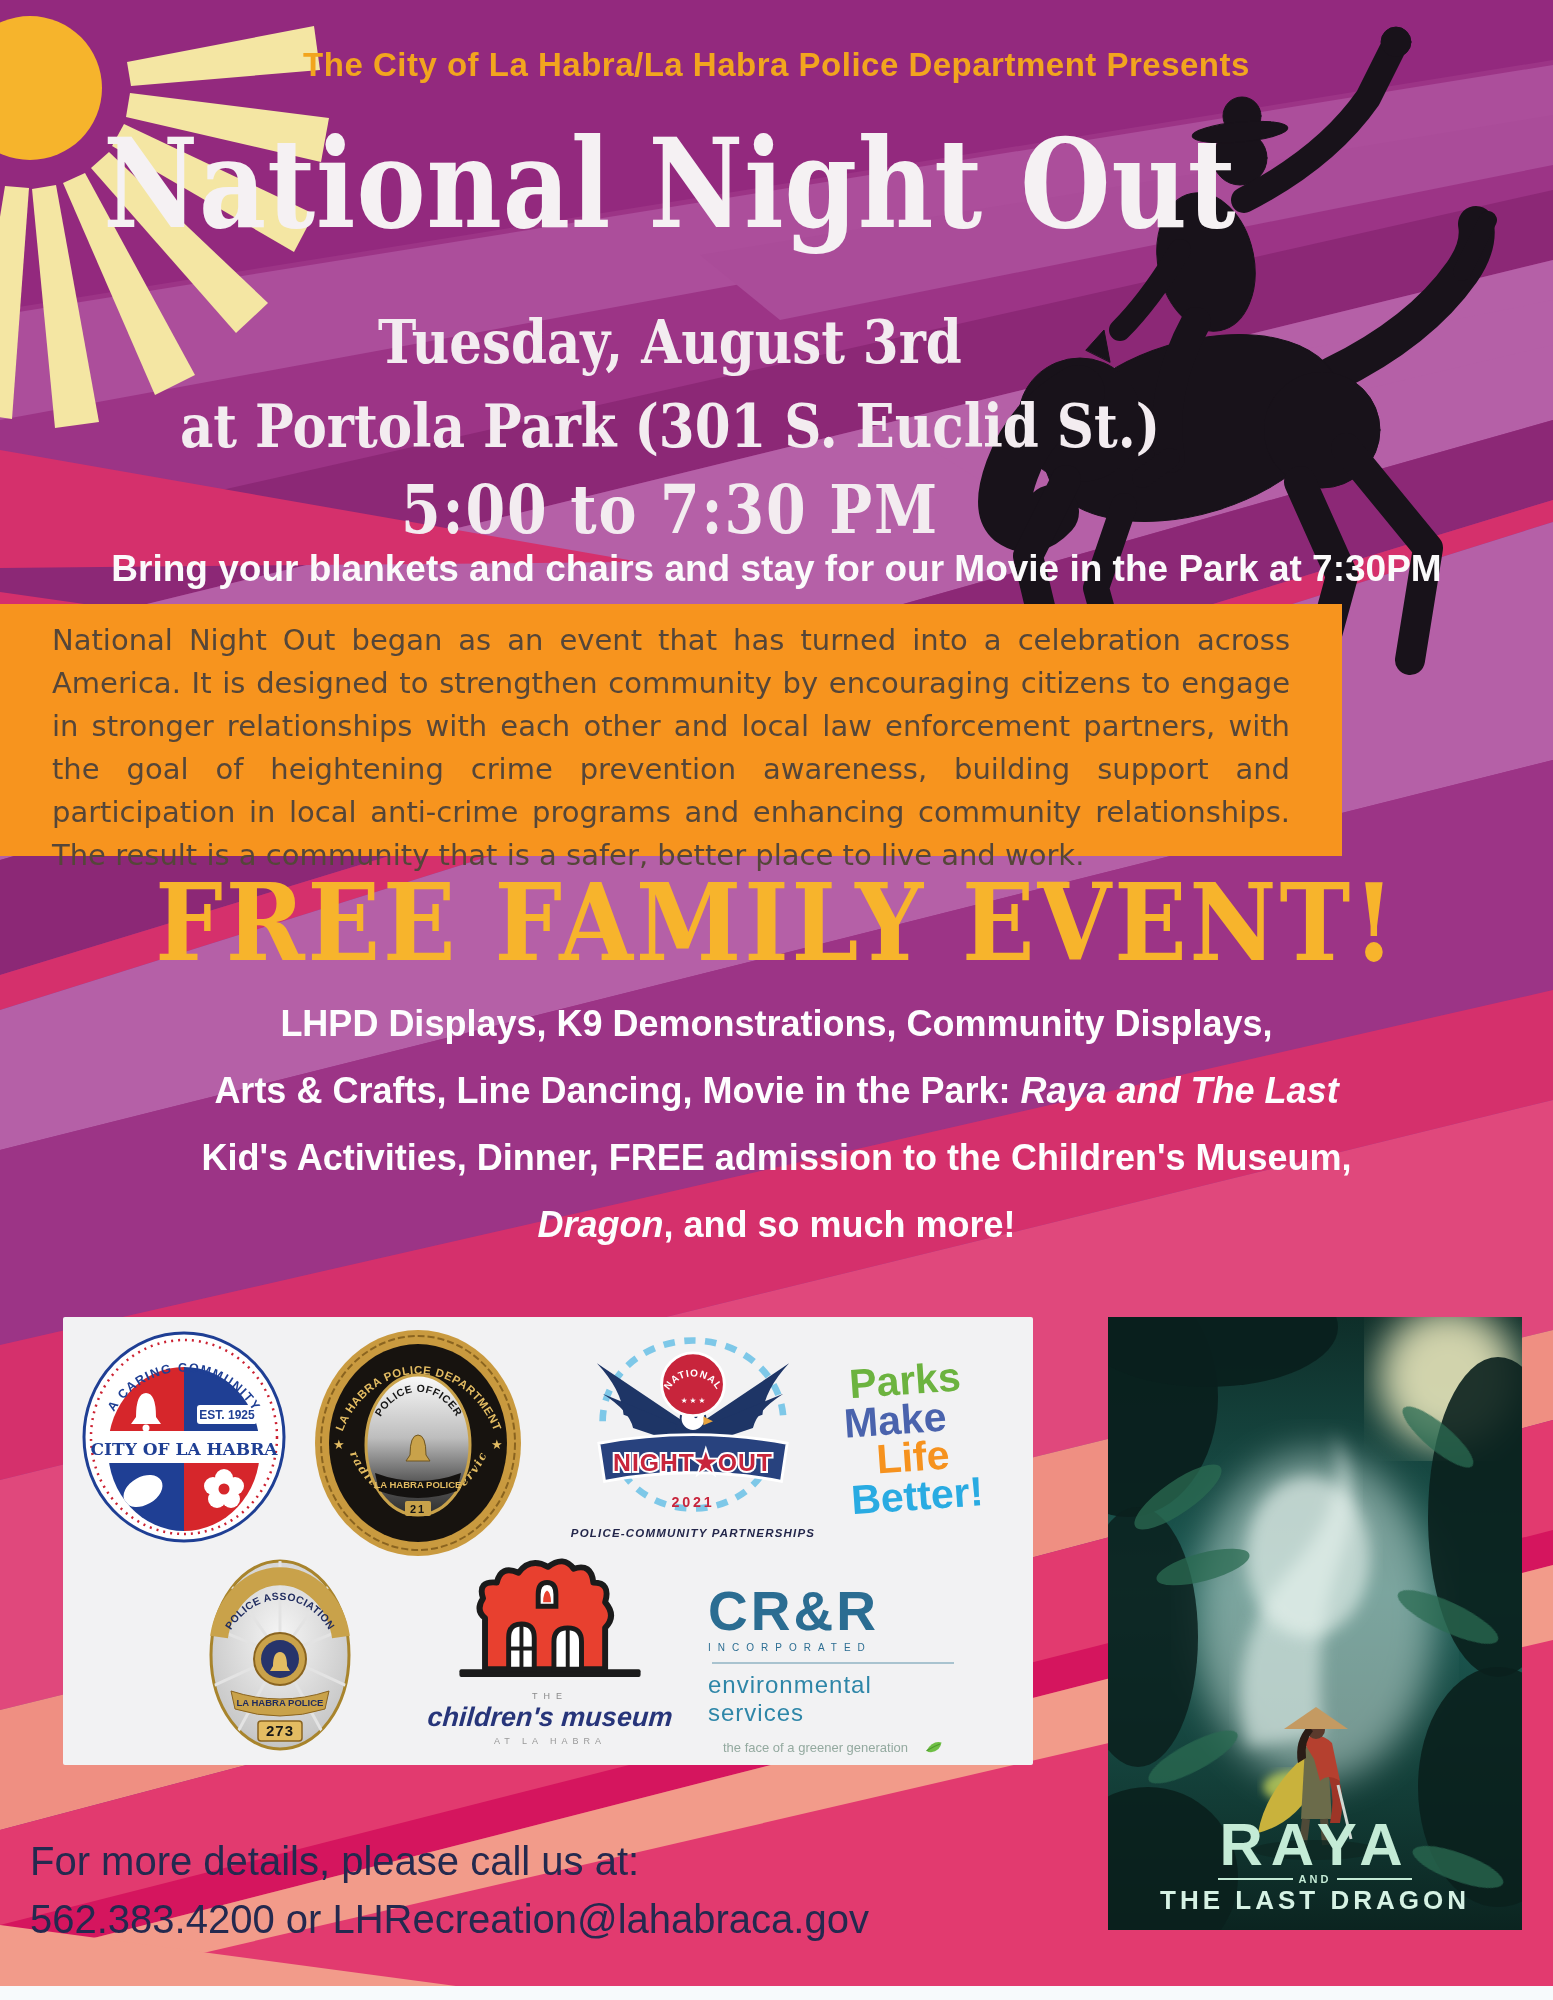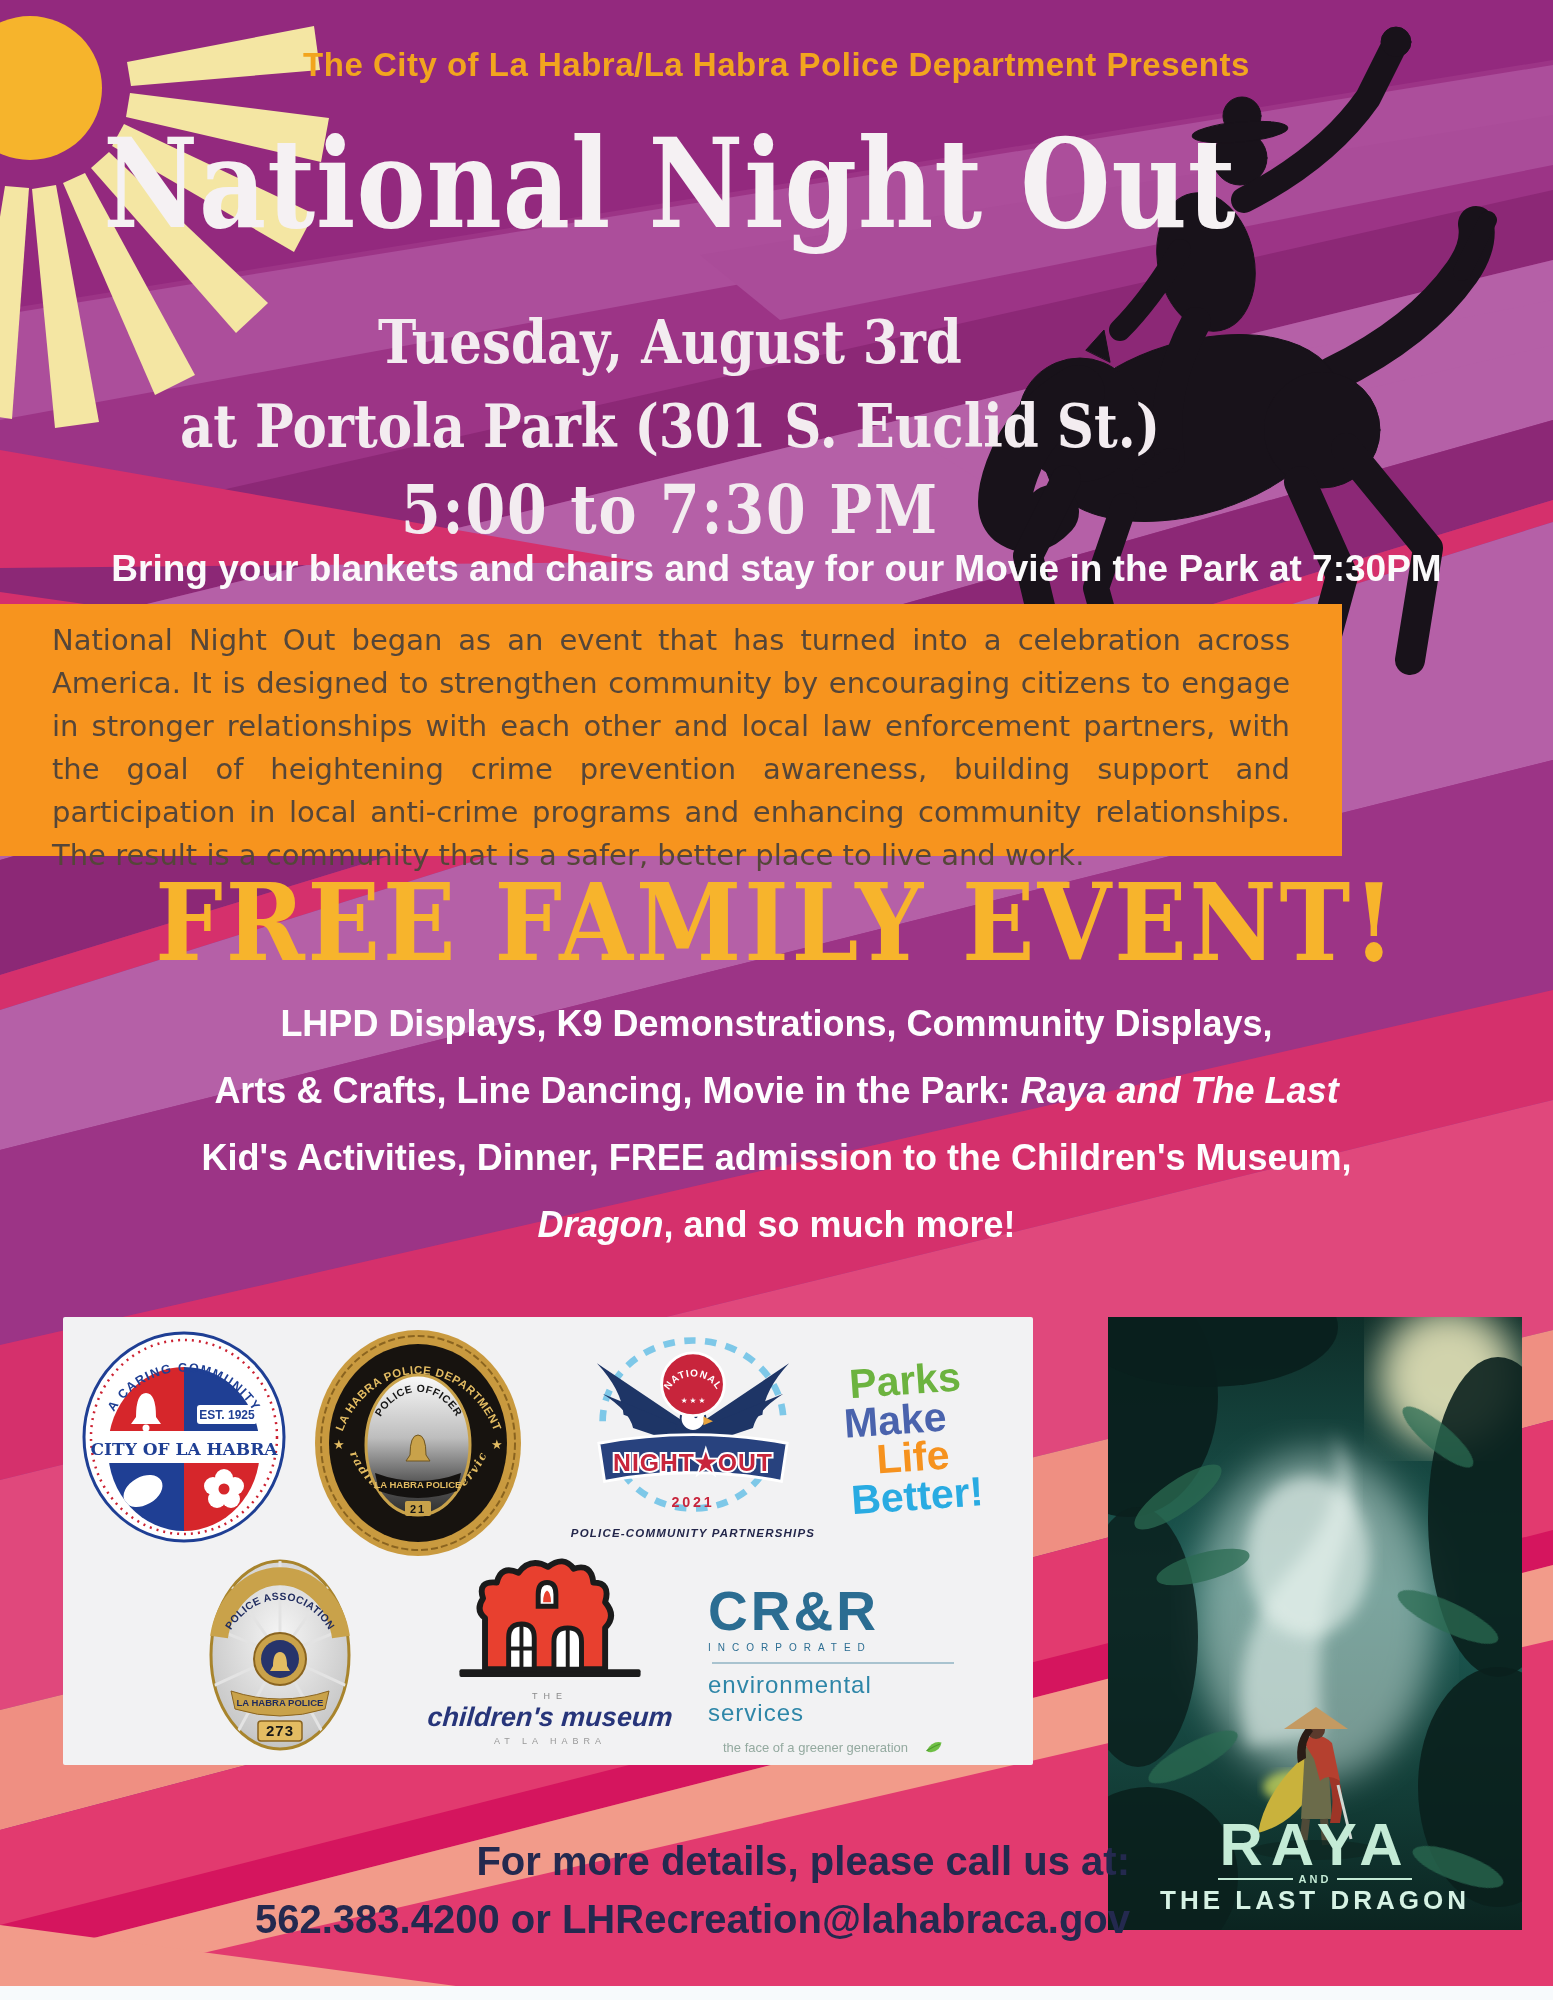--- a/index.html
+++ b/index.html
@@ -37,21 +37,21 @@
   .mus-sub{font-size:9px;letter-spacing:5px;color:#999;margin-top:3px;}
   .crr-block{left:645px;top:267px;width:250px;}
   .crr-name{font-size:55px;font-weight:800;color:#2B6D92;letter-spacing:3px;line-height:1;}
   .crr-inc{font-size:10px;letter-spacing:7px;color:#2B6D92;margin-top:3px;}
   .crr-rule{height:2px;background:#A9C3CF;margin:9px 4px 7px 4px;}
   .crr-serv{font-size:24px;color:#2E86A8;letter-spacing:1px;}
   .crr-tag{font-size:13px;color:#93A99F;margin-top:12px;display:flex;align-items:center;justify-content:center;gap:17px;}
   
   .poster{left:1108px;top:1317px;width:414px;height:613px;}
   
-  .contact{left:30px;top:1832px;width:1100px;font-size:40px;font-weight:bold;color:#24294F;line-height:58px;text-align:right;}
+  .contact{left:30px;top:1832px;width:1100px;font-size:40px;font-weight:normal;color:#24294F;line-height:58px;}
   .bottom-strip{left:0;top:1986px;width:1553px;height:14px;background:#F7FAFC;}
 </style>
 </head>
 <body>
 
 <div id="flyer">
 
   <svg class="abs" style="left:0;top:0;" width="1553" height="2000" viewBox="0 0 1553 2000">
     <rect width="1553" height="2000" fill="#9C3486"></rect>
     <g>

